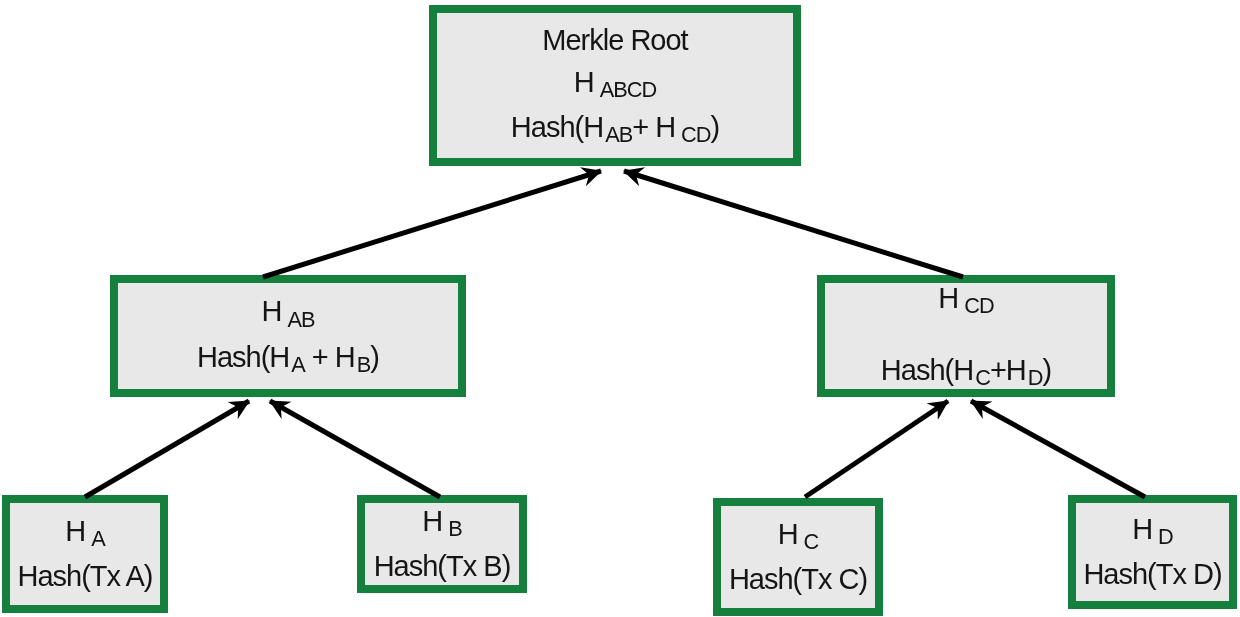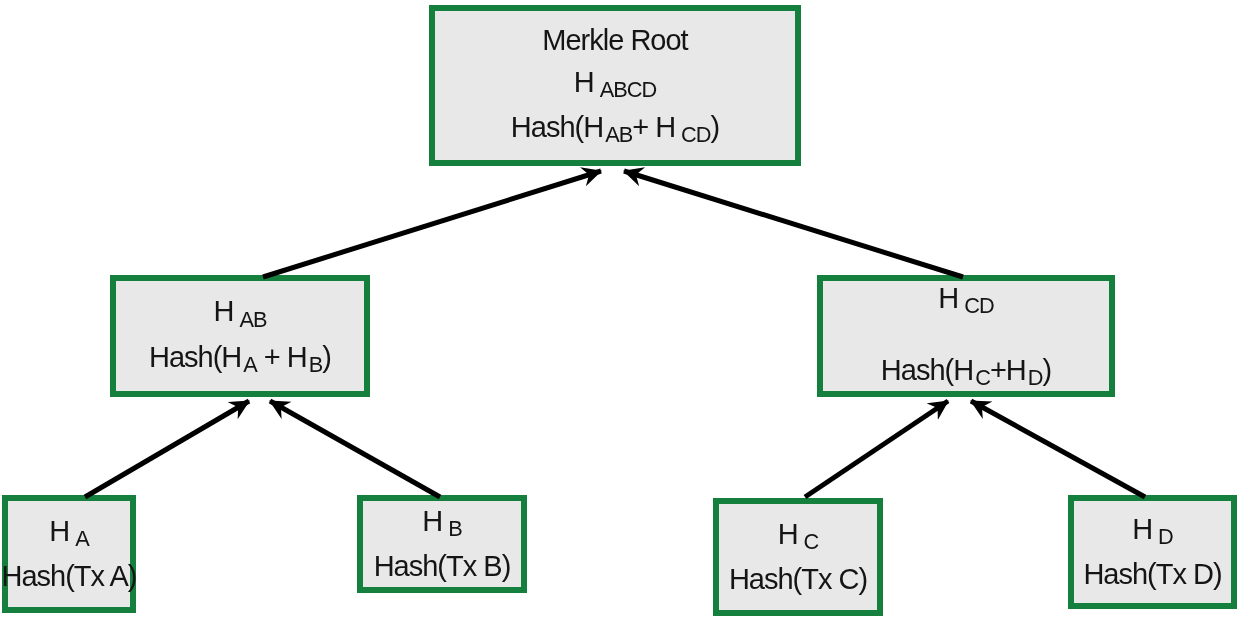--- a/index.html
+++ b/index.html
@@ -12,21 +12,21 @@
     width: 1240px;
     height: 617px;
     background: #ffffff;
     font-family: "Liberation Sans", "DejaVu Sans", sans-serif;
     overflow: hidden;
   }
   .node {
     position: absolute;
     box-sizing: border-box;
     background: #e8e8e8;
-    border: 6px solid #15803d;
+    border: 8px solid #15803d;
     color: #151515;
     display: flex;
     flex-direction: column;
     align-items: center;
     justify-content: center;
     gap: 9px;
     z-index: 1;
   }
   .line {
     line-height: 1.15;
@@ -61,31 +61,31 @@
 <body>
 
 <div id="canvas">
 
   <div class="node" style="left:429px; top:5px; width:372px; height:161px;">
     <div class="line">Merkle Root</div>
     <div class="line"><span class="main">H</span><span class="sub gap">ABCD</span></div>
     <div class="line"><span class="fpart">Hash(H</span><span class="sub">AB</span><span class="fpart">+ H</span><span class="sub gap">CD</span><span class="fpart">)</span></div>
   </div>
 
-  <div class="node" style="left:110px; top:275px; width:260px; height:122px;">
+  <div class="node" style="left:110px; top:275px; width:356px; height:122px;">
     <div class="line"><span class="main">H</span><span class="sub gap">AB</span></div>
     <div class="line"><span class="fpart">Hash(H</span><span class="sub">A</span><span class="fpart"> + H</span><span class="sub">B</span><span class="fpart">)</span></div>
   </div>
 
   <div class="node" style="left:817px; top:275px; width:298px; height:122px;gap:36px;">
     <div class="line"><span class="main">H</span><span class="sub gap">CD</span></div>
     <div class="line"><span class="fpart">Hash(H</span><span class="sub">C</span><span class="fpart">+H</span><span class="sub">D</span><span class="fpart">)</span></div>
   </div>
 
-  <div class="node" style="left:2px; top:495px; width:134px; height:118px;">
+  <div class="node" style="left:2px; top:495px; width:166px; height:118px;">
     <div class="line"><span class="main">H</span><span class="sub gap">A</span></div>
     <div class="line">Hash(Tx A)</div>
   </div>
 
   <div class="node" style="left:357px; top:495px; width:170px; height:98px;">
     <div class="line"><span class="main">H</span><span class="sub gap">B</span></div>
     <div class="line">Hash(Tx B)</div>
   </div>
 
   <div class="node" style="left:713px; top:498px; width:170px; height:118px;">

